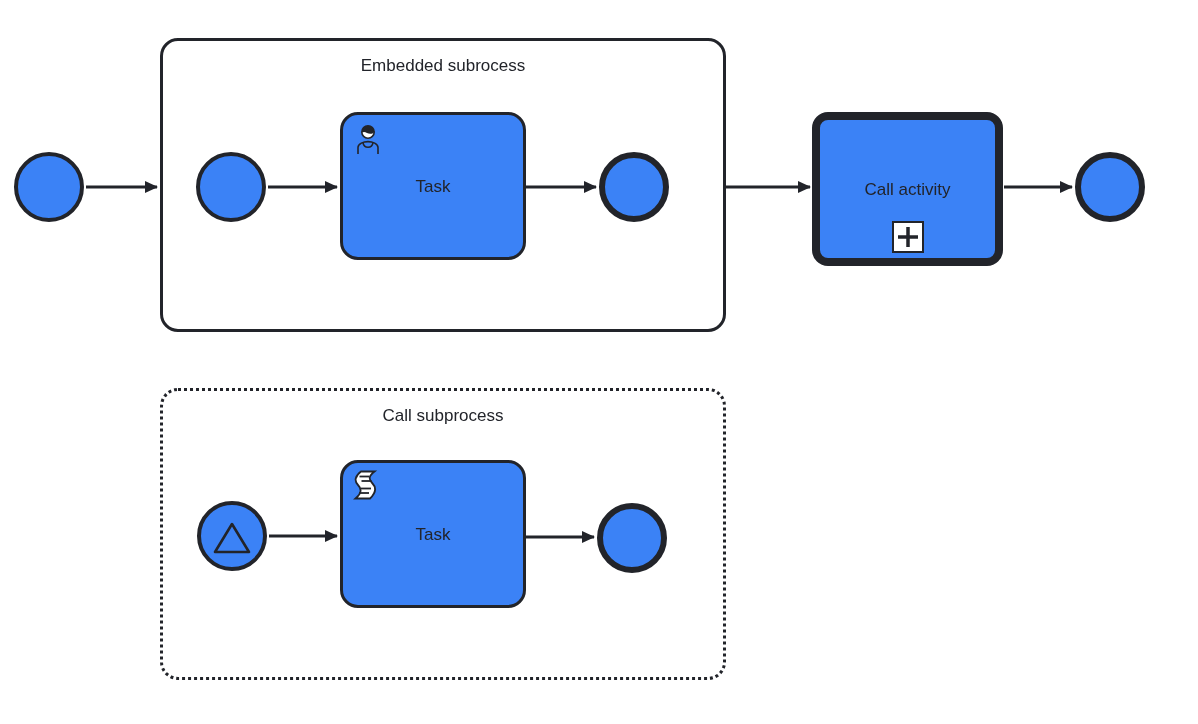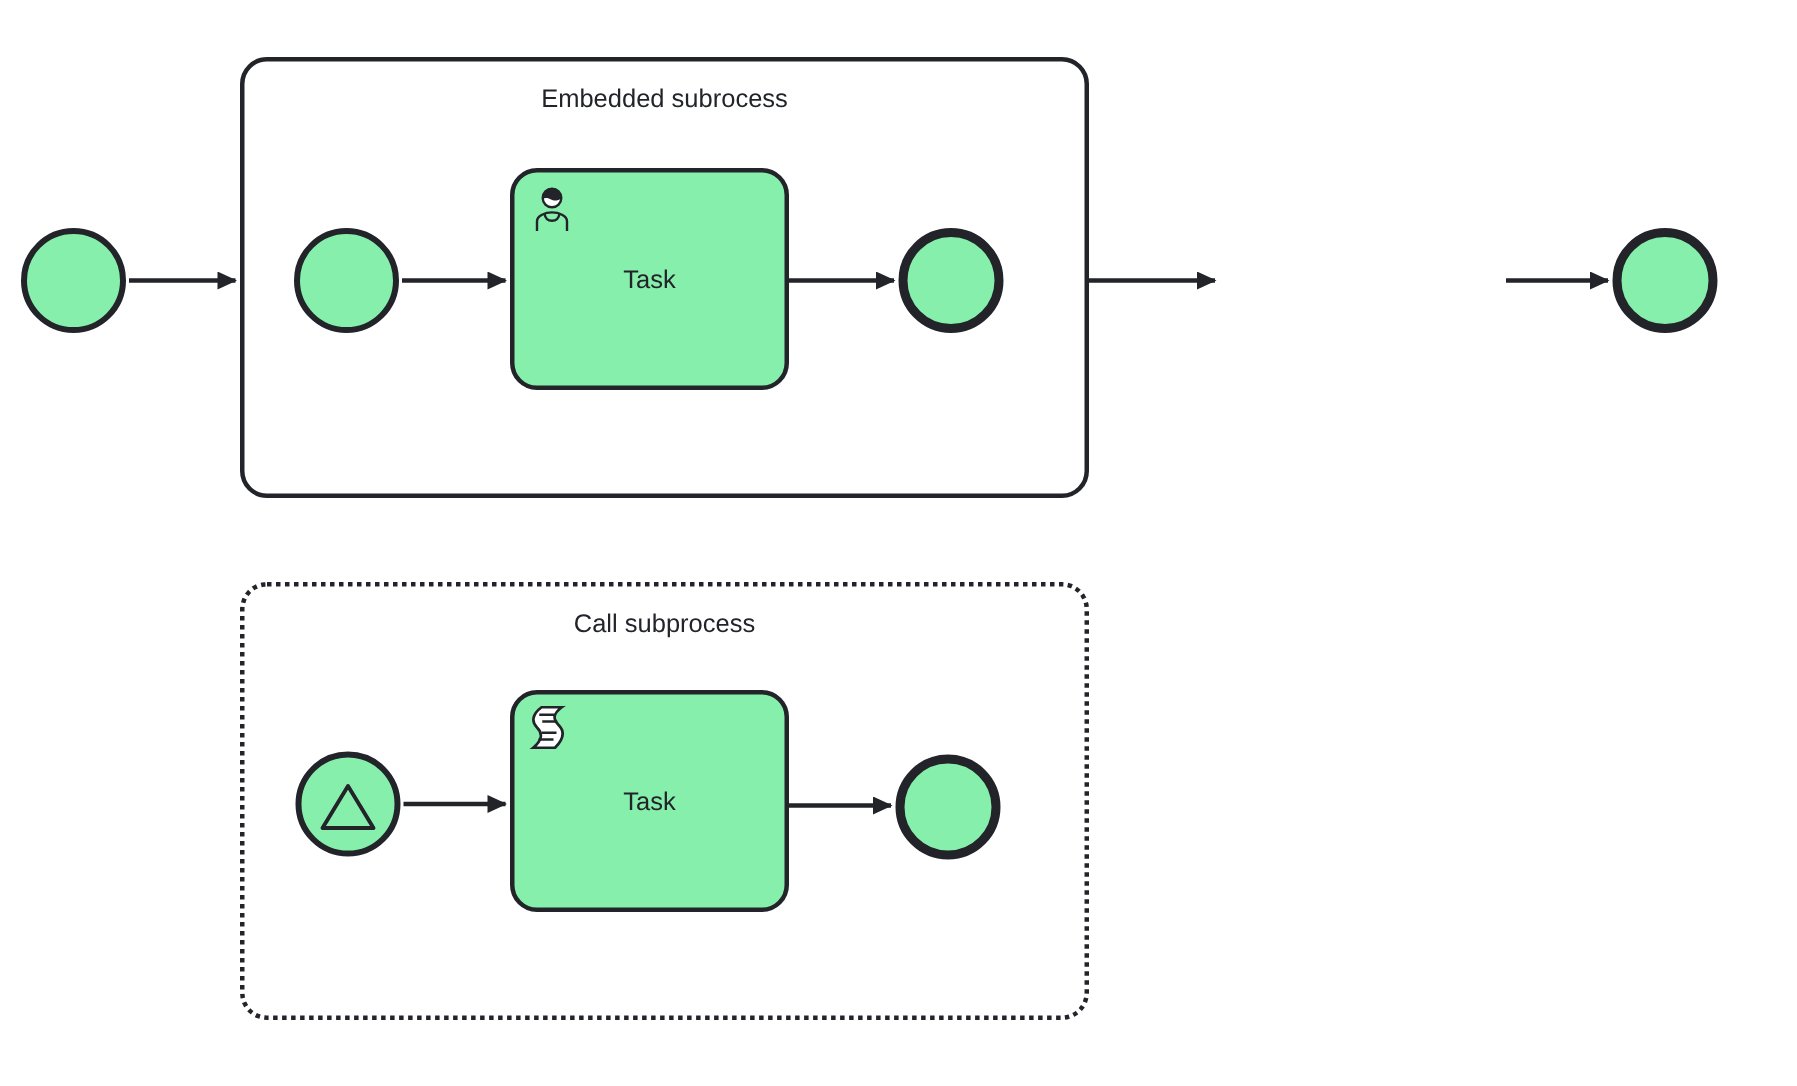--- a/index.html
+++ b/index.html
@@ -5,21 +5,21 @@
   html,body{margin:0;padding:0;}
   body{
     width:1198px;height:724px;
     background:#ffffff;
     font-family:"Liberation Sans", sans-serif;
     color:#22242a;
     position:relative;
     overflow:hidden;
   }
   .stage{position:absolute;left:0;top:0;width:1018px;height:724px;}
-  .node{position:absolute;box-sizing:border-box;background:#86efac;}
+  .node{position:absolute;box-sizing:border-box;background:#3b82f6;}
   .event{border-radius:50%;display:flex;align-items:center;justify-content:center;}
   .event.start{border:4px solid #22242a;}
   .event.end{border:6px solid #22242a;}
   .task{
     border:3px solid #22242a;border-radius:18px;
     display:flex;align-items:center;justify-content:center;
     font-size:17px;line-height:1;
   }
   .task.call{border-width:8px;border-radius:16px;}
   .container-box{
@@ -81,20 +81,28 @@
         <path d="M10 21.6 C10.5 24.6 12.5 26.2 15 26.2 C17.5 26.2 19.5 24.6 20 21.6"></path>
         <circle cx="15" cy="11" r="6.2" fill="#ffffff"></circle>
       </g>
       <path d="M8.8 11.6 A 6.2 6.2 0 0 1 21.2 10.4 C 21.2 12.4 17 13.6 14 11.9 C 12 10.7 10 10.9 8.8 11.6 Z" fill="#22242a" stroke="none"></path>
     </svg>
     <span>Task</span>
   </div>
 
   <div class="node event end" style="left:599px;top:152px;width:70px;height:70px;"></div>
 
+  <div class="node task call" style="left:812px;top:112px;width:191px;height:154px;">
+    <span>Call activity</span>
+    <div class="plus-box">
+      <svg width="26" height="26" viewBox="0 0 26 26">
+        <path d="M13 3 V23 M3 13 H23" stroke="#22242a" stroke-width="3.5" fill="none"></path>
+      </svg>
+    </div>
+  </div>
 
   <div class="node event end" style="left:1075px;top:152px;width:70px;height:70px;"></div>
 
   <div class="node event start" style="left:197px;top:501px;width:70px;height:70px;">
     <svg width="40" height="34" viewBox="0 0 40 34" style="margin-top:3px;">
       <path d="M20 3 L37 31 H3 Z" fill="none" stroke="#22242a" stroke-width="2.6" stroke-linejoin="round"></path>
     </svg>
   </div>
 
   <div class="node task" style="left:340px;top:460px;width:186px;height:148px;">

